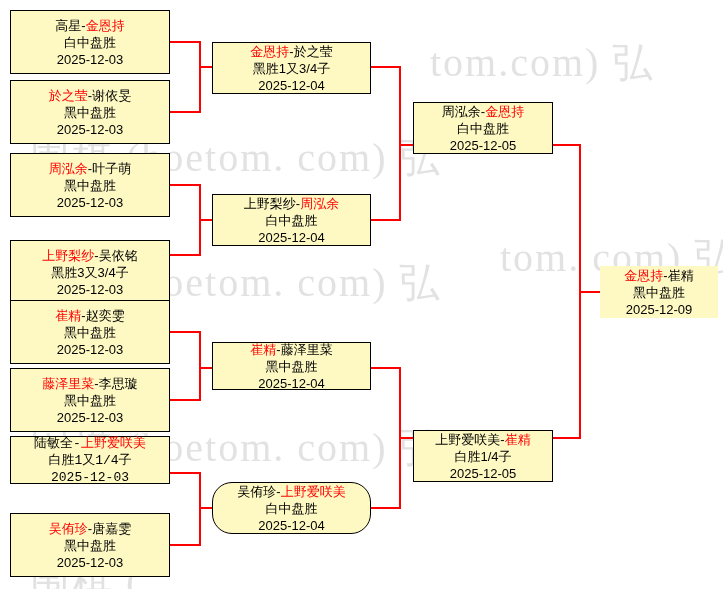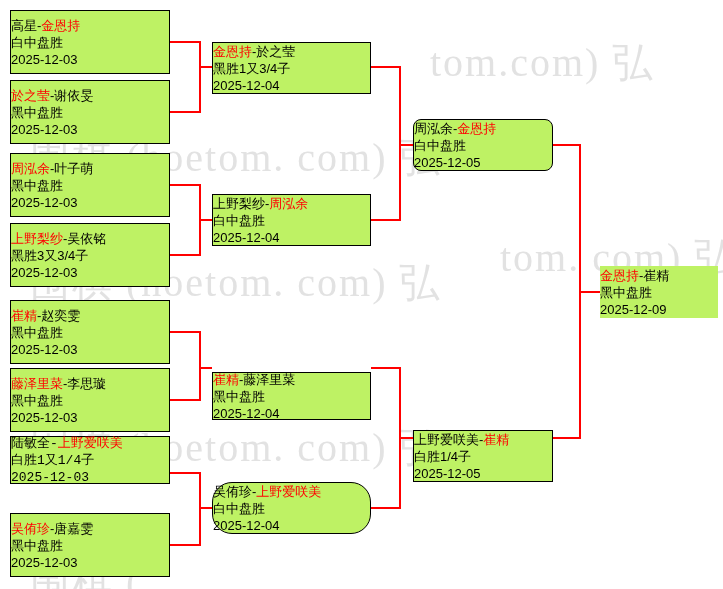--- a/index.html
+++ b/index.html
@@ -40,27 +40,27 @@
     top: 0;
     width: 723px;
     height: 589px;
     z-index: 1;
     pointer-events: none;
   }
   .match {
     position: absolute;
     box-sizing: border-box;
     border: 1px solid #000000;
-    background: #bef264;
+    background: #fef9c3;
     text-align: center;
     z-index: 2;
     display: flex;
     flex-direction: column;
     justify-content: center;
-    align-items: flex-start;
+    align-items: center;
     font-size: 13px;
     line-height: 17px;
     color: #000000;
   }
   .match .players {
     white-space: nowrap;
   }
   .match .result,
   .match .date {
     white-space: nowrap;
@@ -130,21 +130,21 @@
   </div>
 
   <div class="match" style="left:10px; top:153px; width:160px; height:64px;">
     <div class="players">
       <span class="p-red">周泓余</span><span class="sep">-</span><span>叶子萌</span>
     </div>
     <div class="result">黑中盘胜</div>
     <div class="date">2025-12-03</div>
   </div>
 
-  <div class="match" style="left:10px; top:223px; width:160px; height:64px;">
+  <div class="match" style="left:10px; top:240px; width:160px; height:64px;">
     <div class="players">
       <span class="p-red">上野梨纱</span><span class="sep">-</span><span>吴依铭</span>
     </div>
     <div class="result">黑胜3又3/4子</div>
     <div class="date">2025-12-03</div>
   </div>
 
   <div class="match" style="left:10px; top:300px; width:160px; height:64px;">
     <div class="players">
       <span class="p-red">崔精</span><span class="sep">-</span><span>赵奕雯</span>
@@ -186,37 +186,37 @@
   </div>
 
   <div class="match" style="left:212px; top:194px; width:159px; height:52px;">
     <div class="players">
       <span>上野梨纱</span><span class="sep">-</span><span class="p-red">周泓余</span>
     </div>
     <div class="result">白中盘胜</div>
     <div class="date">2025-12-04</div>
   </div>
 
-  <div class="match" style="left:212px; top:342px; width:159px; height:48px;margin-top:30px;">
+  <div class="match" style="left:212px; top:342px; width:159px; height:48px;">
     <div class="players">
       <span class="p-red">崔精</span><span class="sep">-</span><span>藤泽里菜</span>
     </div>
     <div class="result">黑中盘胜</div>
     <div class="date">2025-12-04</div>
   </div>
 
   <div class="match" style="left:212px; top:482px; width:159px; height:52px;border-radius:20px;">
     <div class="players">
       <span>吴侑珍</span><span class="sep">-</span><span class="p-red">上野爱咲美</span>
     </div>
     <div class="result">白中盘胜</div>
     <div class="date">2025-12-04</div>
   </div>
 
-  <div class="match" style="left:413px; top:119px; width:140px; height:52px;border-radius:8px;">
+  <div class="match" style="left:413px; top:102px; width:140px; height:52px;">
     <div class="players">
       <span>周泓余</span><span class="sep">-</span><span class="p-red">金恩持</span>
     </div>
     <div class="result">白中盘胜</div>
     <div class="date">2025-12-05</div>
   </div>
 
   <div class="match" style="left:413px; top:412px; width:140px; height:52px;margin-top:18px;">
     <div class="players">
       <span>上野爱咲美</span><span class="sep">-</span><span class="p-red">崔精</span>

